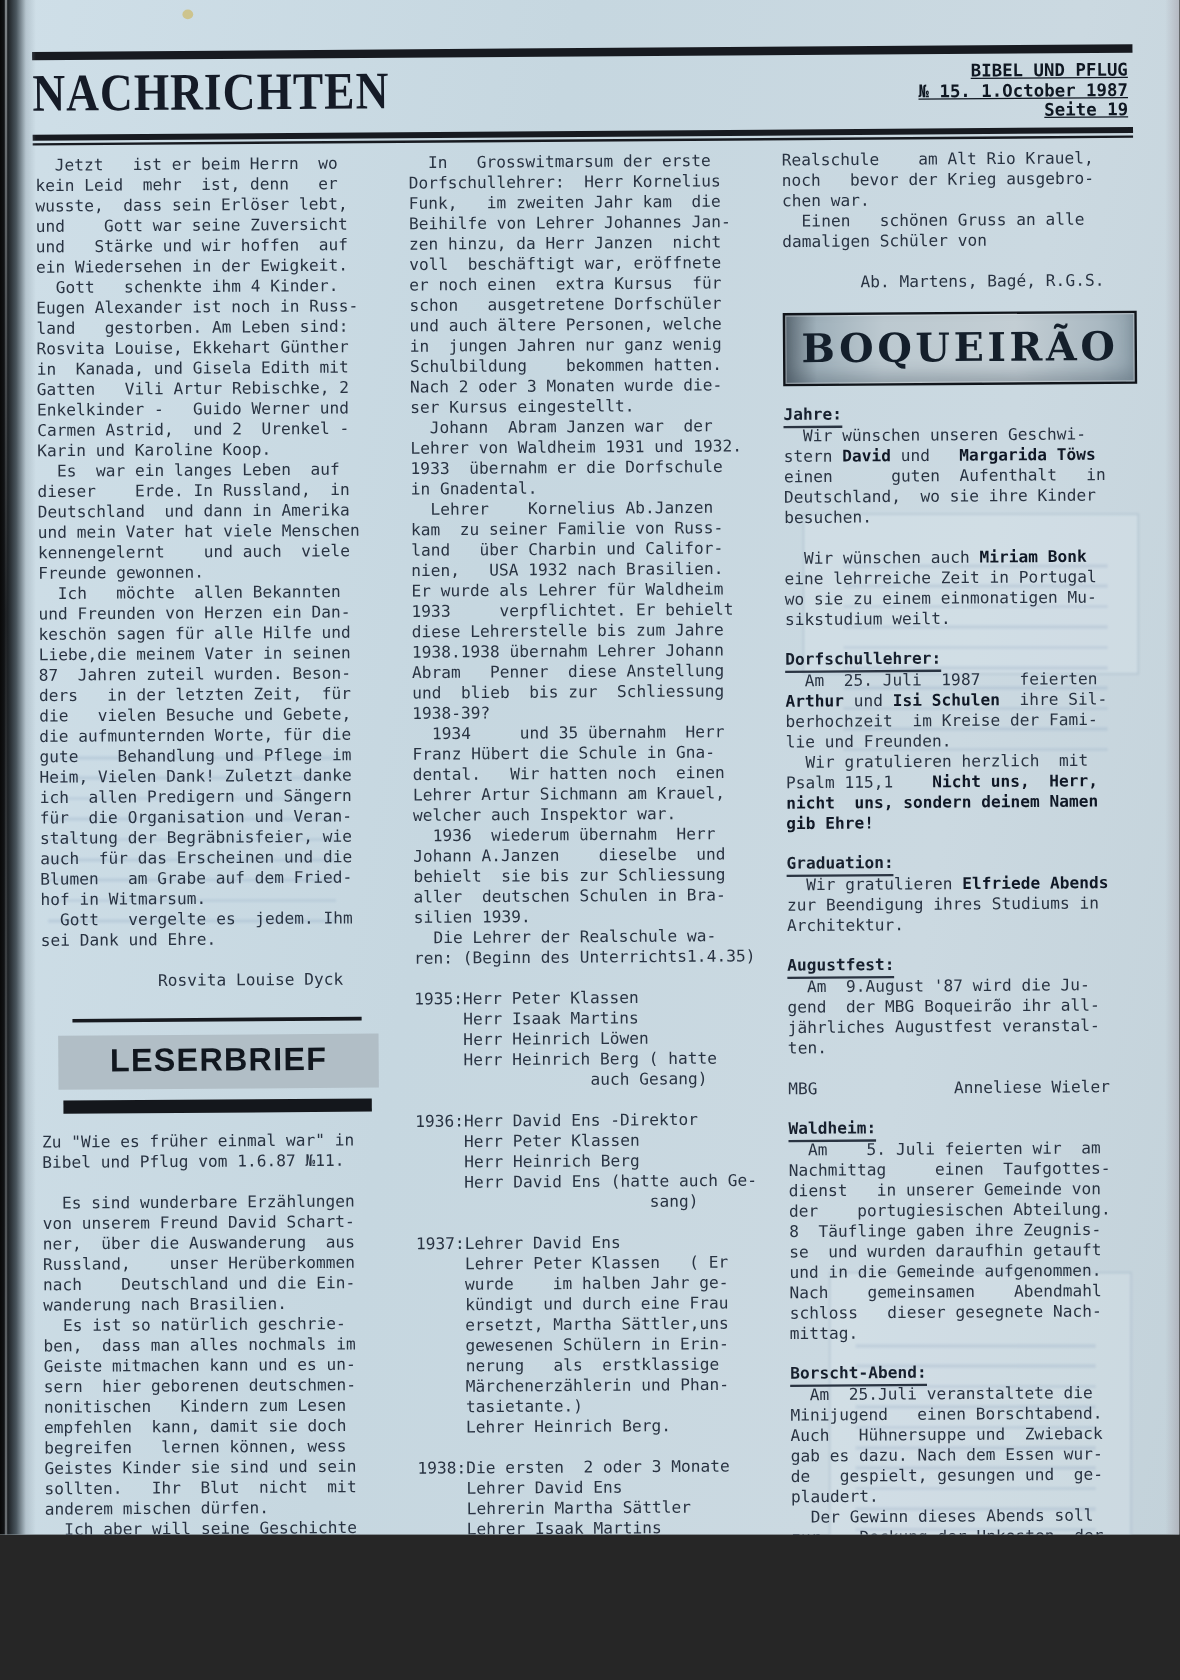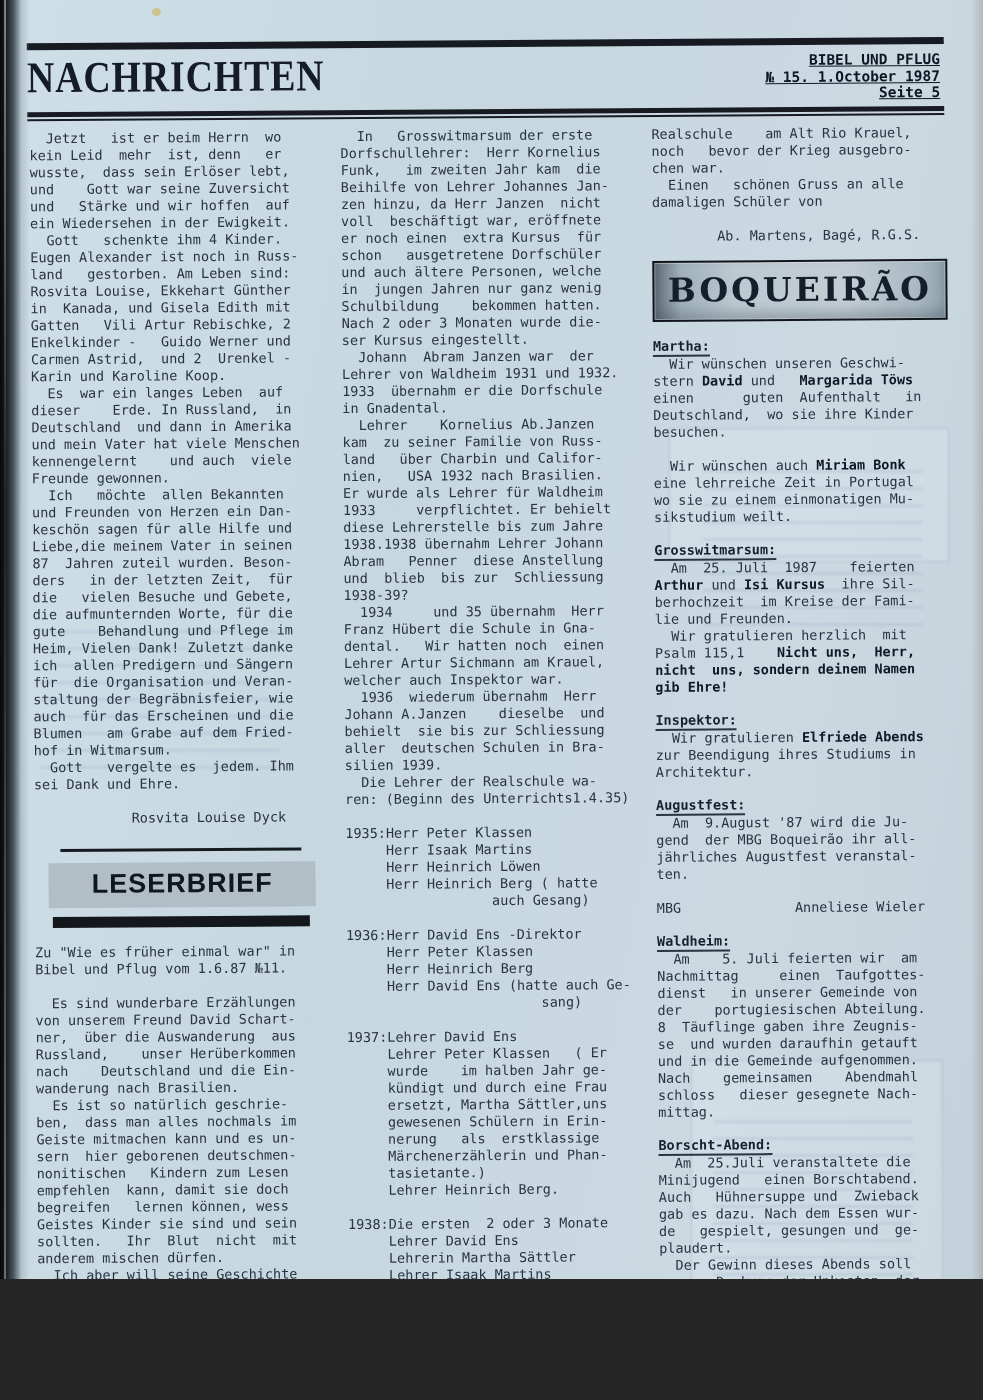--- a/index.html
+++ b/index.html
@@ -74,21 +74,21 @@
 
   <div class="page">
 
     <header>
       <div class="rule-top"></div>
       <div class="mast-row">
         <h1 class="title">NACHRICHTEN</h1>
         <div class="issue">
           <div>BIBEL UND PFLUG</div>
           <div>№ 15. 1.October 1987</div>
-          <div>Seite 5</div>
+          <div>Seite 19</div>
         </div>
       </div>
       <div class="rule-double"></div>
     </header>
 
     <main class="cols">
 
       <section class="col">
         <p class="t">  Jetzt   ist er beim Herrn  wo
 kein Leid  mehr  ist, denn   er
@@ -243,42 +243,42 @@
 noch   bevor der Krieg ausgebro-
 chen war.
   Einen   schönen Gruss an alle
 damaligen Schüler von</p>
         <p class="t gap">        Ab. Martens, Bagé, R.G.S.</p>
 
         <div class="banner">
           <span>BOQUEIRÃO</span>
         </div>
 
-        <h3 class="shead"><span>Martha:</span></h3>
+        <h3 class="shead"><span>Jahre:</span></h3>
         <p class="t">  Wir wünschen unseren Geschwi-
 stern <b>David</b> und   <b>Margarida Töws</b>
 einen      guten  Aufenthalt   in
 Deutschland,  wo sie ihre Kinder
 besuchen.</p>
         <p class="t gap">  Wir wünschen auch <b>Miriam Bonk</b>
 eine lehrreiche Zeit in Portugal
 wo sie zu einem einmonatigen Mu-
 sikstudium weilt.</p>
 
-        <h3 class="shead"><span>Grosswitmarsum:</span></h3>
+        <h3 class="shead"><span>Dorfschullehrer:</span></h3>
         <p class="t">  Am  25. Juli  1987    feierten
-<b>Arthur</b> und <b>Isi Kursus</b>  ihre Sil-
+<b>Arthur</b> und <b>Isi Schulen</b>  ihre Sil-
 berhochzeit  im Kreise der Fami-
 lie und Freunden.</p>
         <p class="t">  Wir gratulieren herzlich  mit
 Psalm 115,1    <b>Nicht uns,  Herr,
 nicht  uns, sondern deinem Namen
 gib Ehre!</b></p>
 
-        <h3 class="shead"><span>Inspektor:</span></h3>
+        <h3 class="shead"><span>Graduation:</span></h3>
         <p class="t">  Wir gratulieren <b>Elfriede Abends</b>
 zur Beendigung ihres Studiums in
 Architektur.</p>
 
         <h3 class="shead"><span>Augustfest:</span></h3>
         <p class="t">  Am  9.August '87 wird die Ju-
 gend  der MBG Boqueirão ihr all-
 jährliches Augustfest veranstal-
 ten.</p>
         <p class="t gap">MBG              Anneliese Wieler</p>

